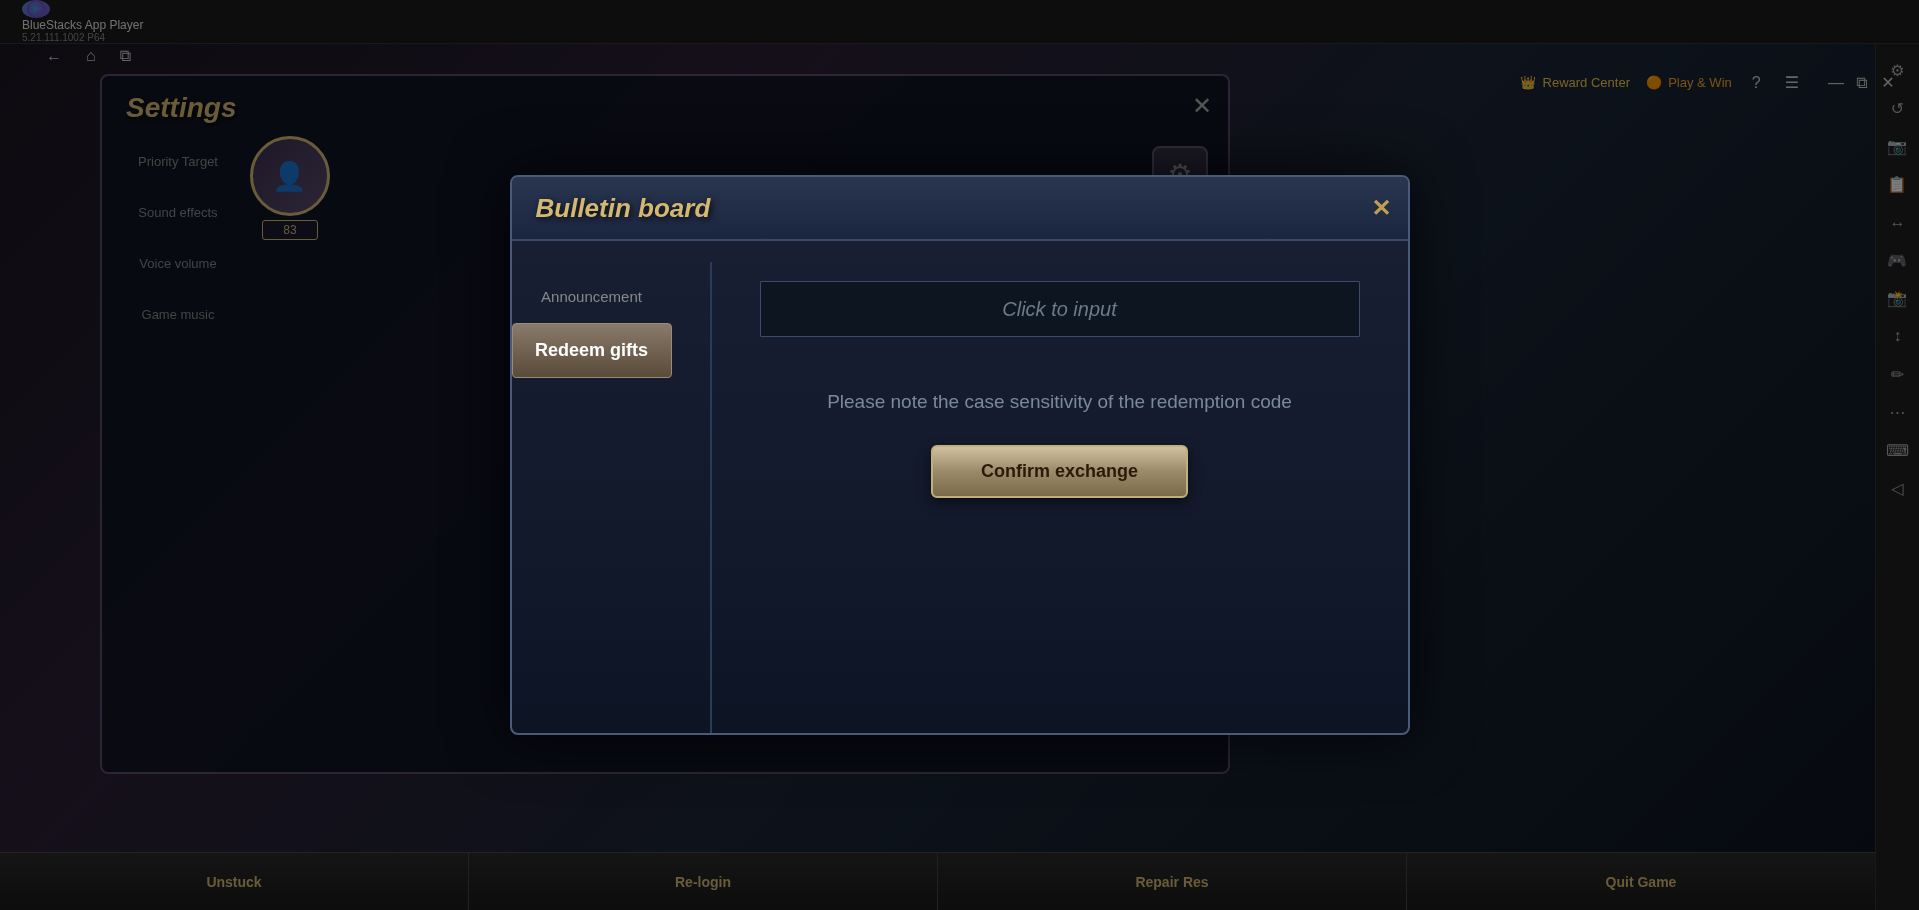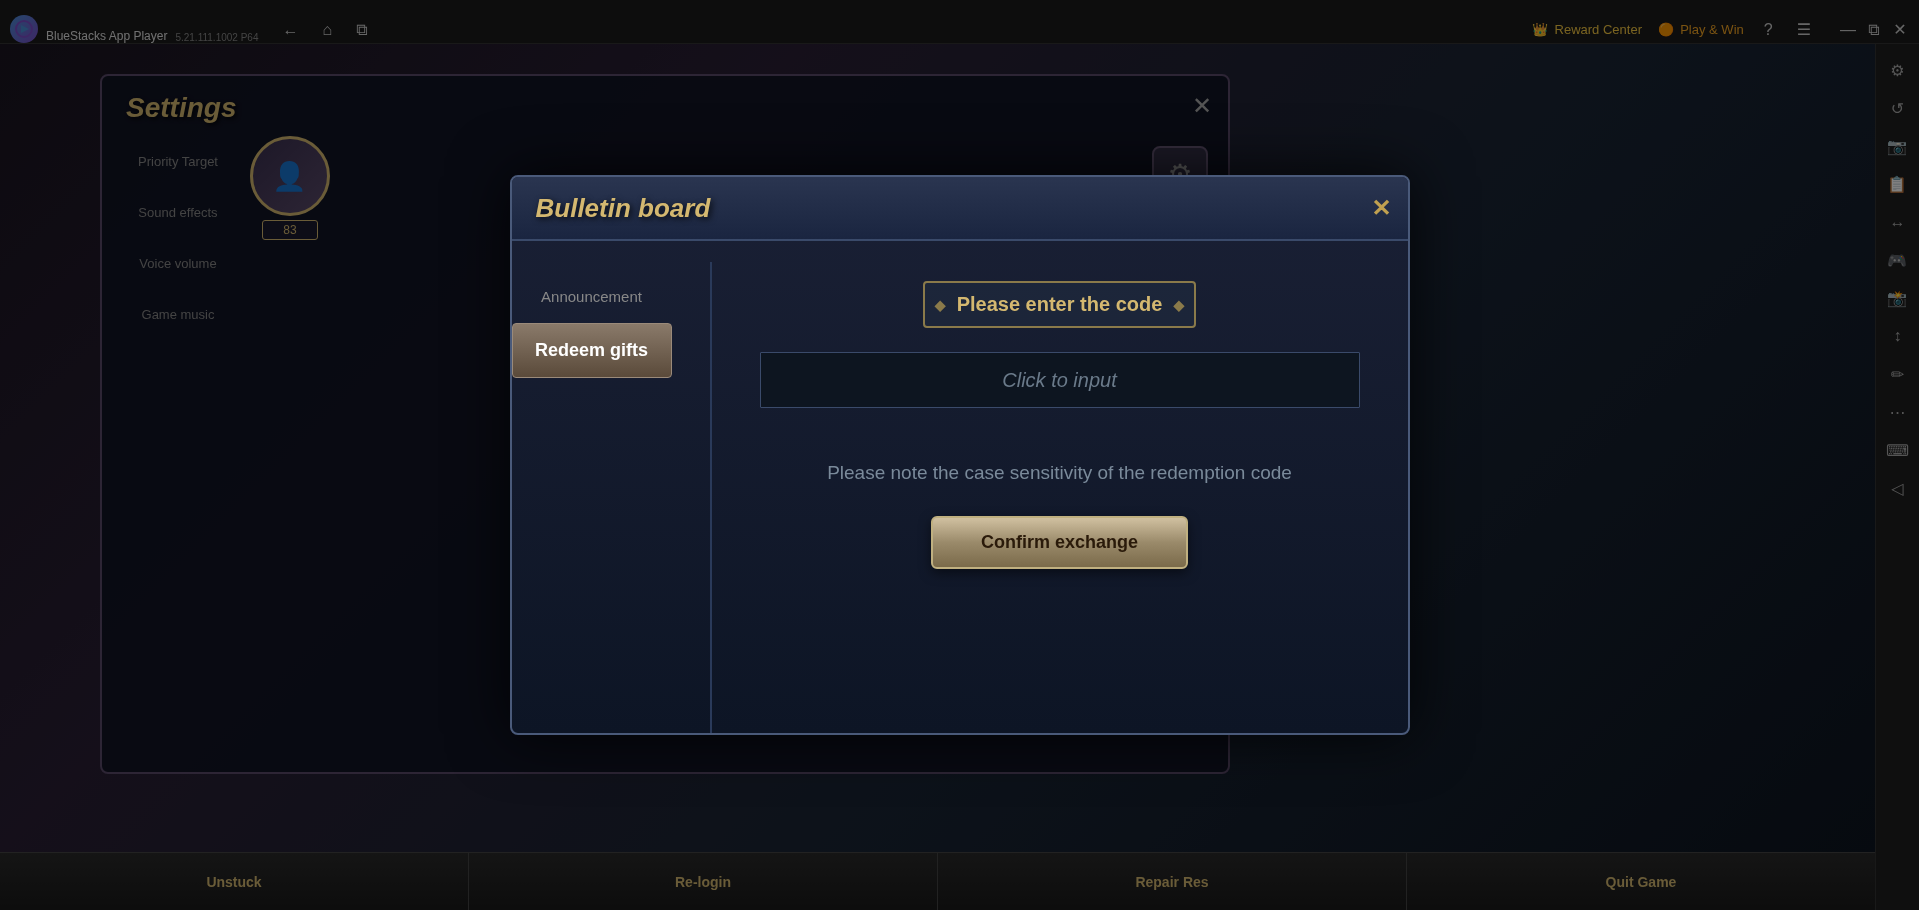--- a/index.html
+++ b/index.html
@@ -21,24 +21,25 @@
 
     
     .titlebar {
       position: absolute;
       top: 0;
       left: 0;
       right: 0;
       height: 44px;
       background: #1a1a1a;
       display: flex;
-      align-items: flex-end;
-      padding: 0 10px;
+      align-items: flex-start;
+      padding: 0 22px;
       z-index: 100;
       border-bottom: 1px solid #333;
+      flex-direction: column;
     }
     .titlebar-logo {
       width: 28px;
       height: 28px;
       border-radius: 50%;
       background: linear-gradient(135deg, #4a90d9, #7b4dc9);
       display: flex;
       align-items: center;
       justify-content: center;
       font-size: 14px;
@@ -538,23 +539,20 @@
       <div class="bulletin-tab">
         <span>Announcement</span>
       </div>
       <div class="bulletin-tab active">
         <span>Redeem gifts</span>
       </div>
     </div>
 
     <div class="bulletin-right">
 
-      <div class="code-title-badge">
-        <span>Please enter the code</span>
-      </div>
 
       <div class="code-input-wrapper" style="width:100%">
         <span class="code-input-placeholder">Click to input</span>
       </div>
 
       <div class="code-note">Please note the case sensitivity of the redemption code</div>
 
       <button class="confirm-btn">
         <span>Confirm exchange</span>
       </button>

